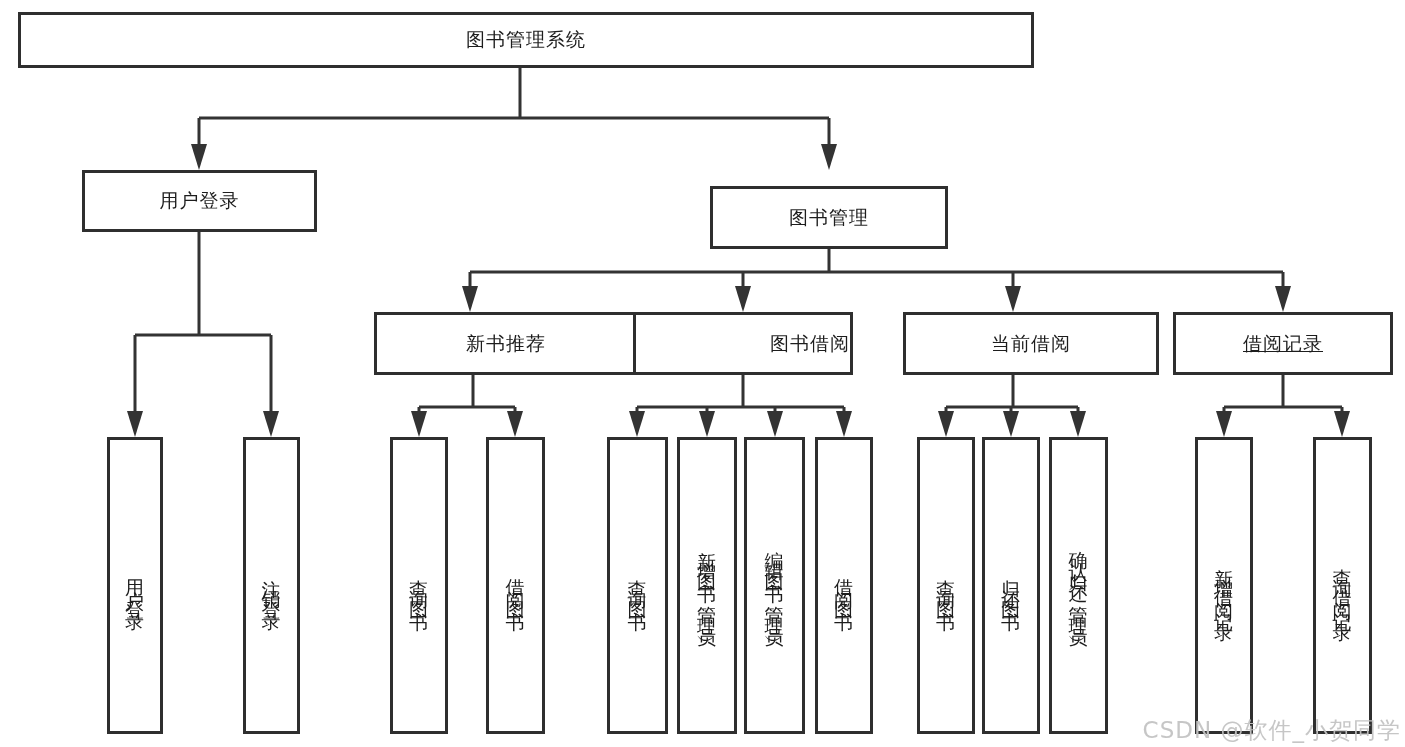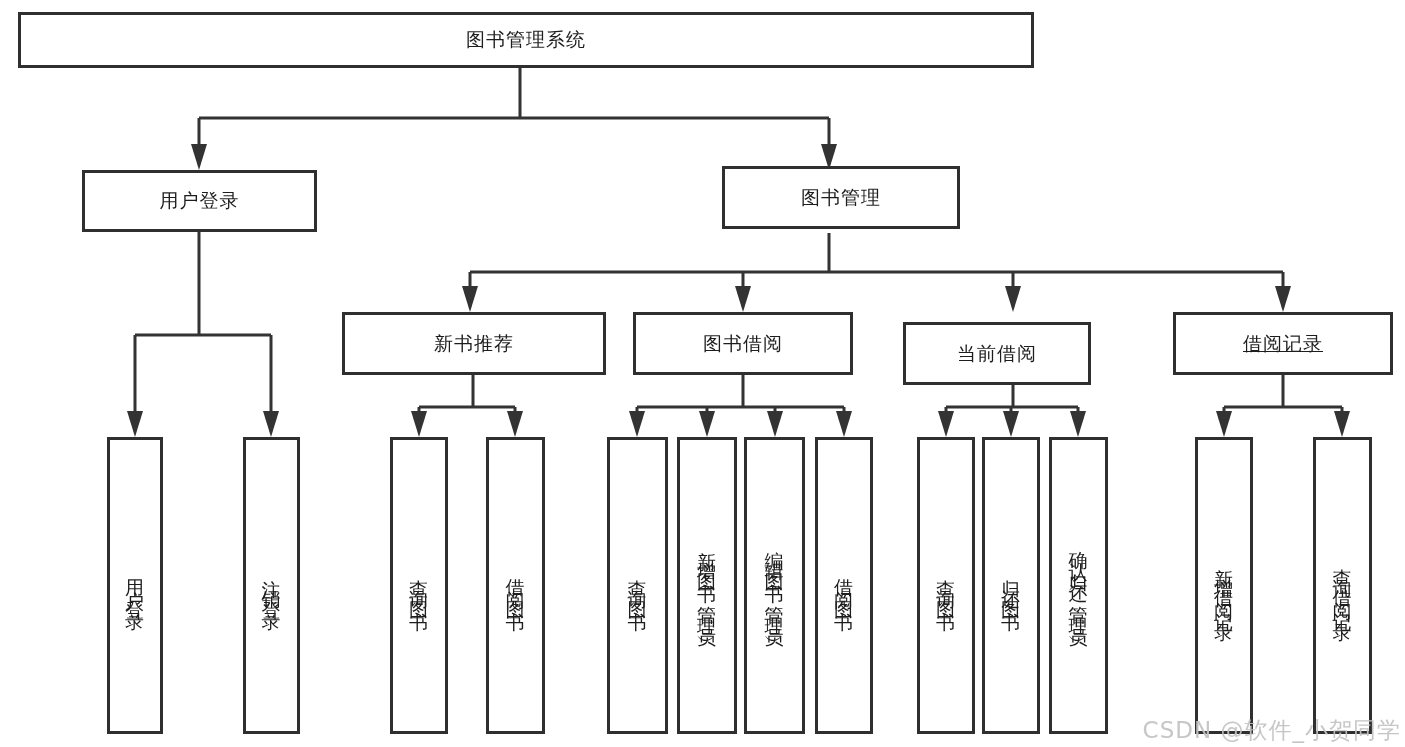--- a/index.html
+++ b/index.html
@@ -107,31 +107,31 @@
     </g>
   </svg>
 
   <div class="box" style="left:18px; top:12px; width:1016px; height:56px;">
     <span>图书管理系统</span>
   </div>
 
   <div class="box" style="left:82px; top:170px; width:235px; height:62px;">
     <span>用户登录</span>
   </div>
-  <div class="box" style="left:710px; top:166px; width:238px; height:63px;margin-left:12px;">
+  <div class="box" style="left:710px; top:186px; width:238px; height:63px;">
     <span>图书管理</span>
   </div>
 
-  <div class="box" style="left:342px; top:312px; width:264px; height:63px;">
+  <div class="box" style="left:374px; top:312px; width:264px; height:63px;">
     <span>新书推荐</span>
   </div>
-  <div class="box" style="left:633px; top:312px; width:220px; height:63px;">
+  <div class="box" style="left:633px; top:312px; width:220px; height:63px;justify-content:flex-end;">
     <span>图书借阅</span>
   </div>
-  <div class="box" style="left:903px; top:322px; width:188px; height:63px;">
+  <div class="box" style="left:903px; top:312px; width:256px; height:63px;">
     <span>当前借阅</span>
   </div>
   <div class="box" style="left:1173px; top:312px; width:220px; height:63px;text-decoration:underline;">
     <span>借阅记录</span>
   </div>
 
   <div class="vbox" style="left:107px; width:56px;">
     <span class="vtext">用户登录</span>
   </div>
   <div class="vbox" style="left:243px; width:57px;">

